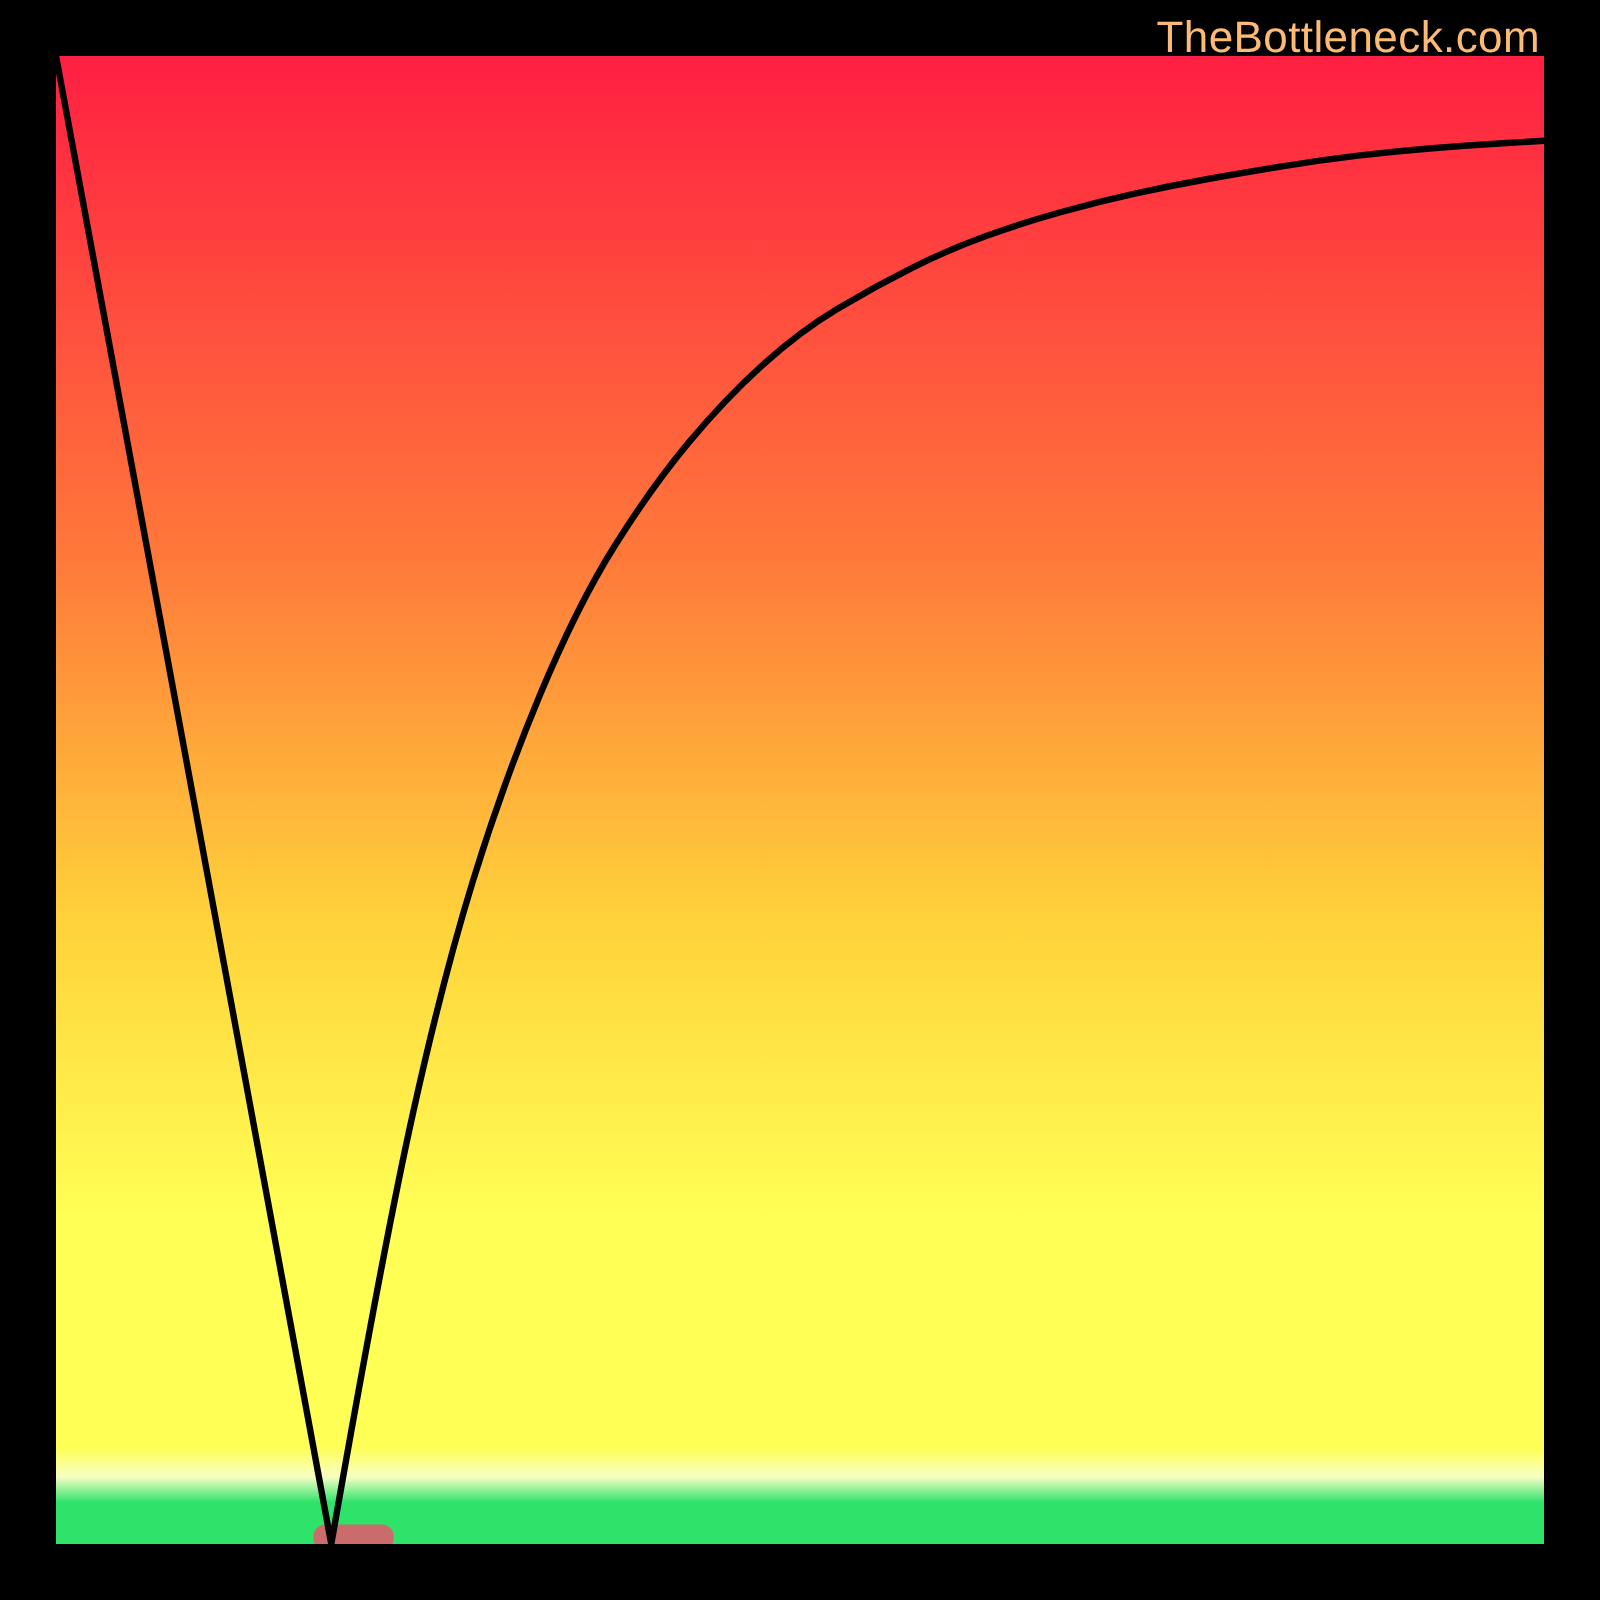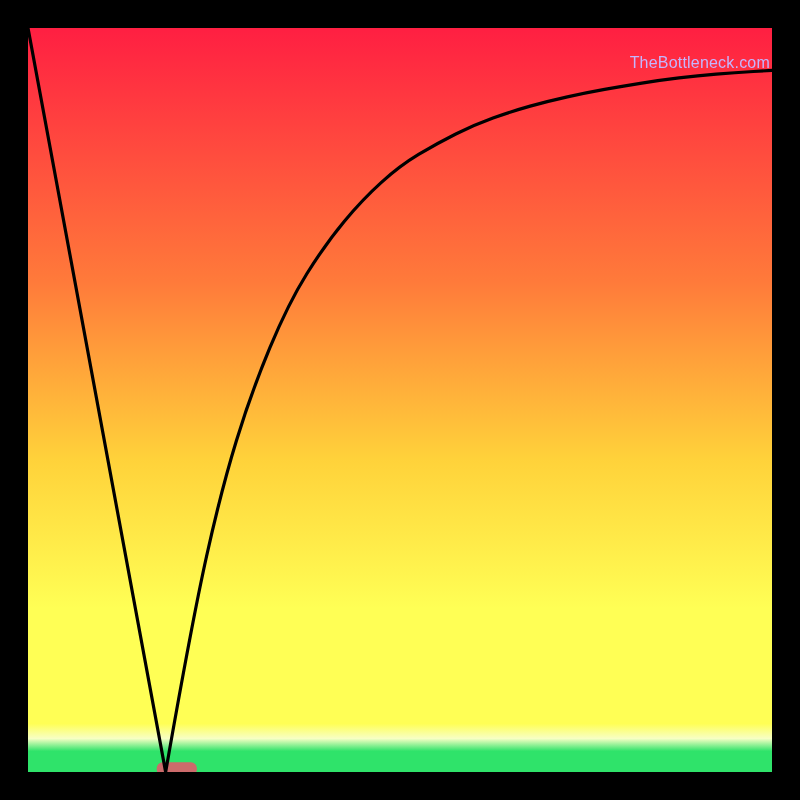--- a/index.html
+++ b/index.html
@@ -23,26 +23,25 @@
     position: absolute;
     left: 0;
     top: 0;
     width: 744px;
     height: 744px;
   }
   .watermark {
     position: absolute;
     top: 6px;
     right: 30px;
-    color: #c4b5fd;
-    font-size: 16px;
+    color: #fdba74;
+    font-size: 22px;
     letter-spacing: 0.2px;
     font-weight: 500;
     pointer-events: none;
-    margin-top: 48px;
   }
 </style>
 </head>
 <body>
 
 <div class="frame">
   <svg class="plot" viewBox="0 0 744 744" preserveAspectRatio="none">
     <defs>
       <linearGradient id="bg-grad" x1="0" y1="0" x2="0" y2="1">
         <stop id="g0" offset="0%" stop-color="#ff1f42"></stop>

